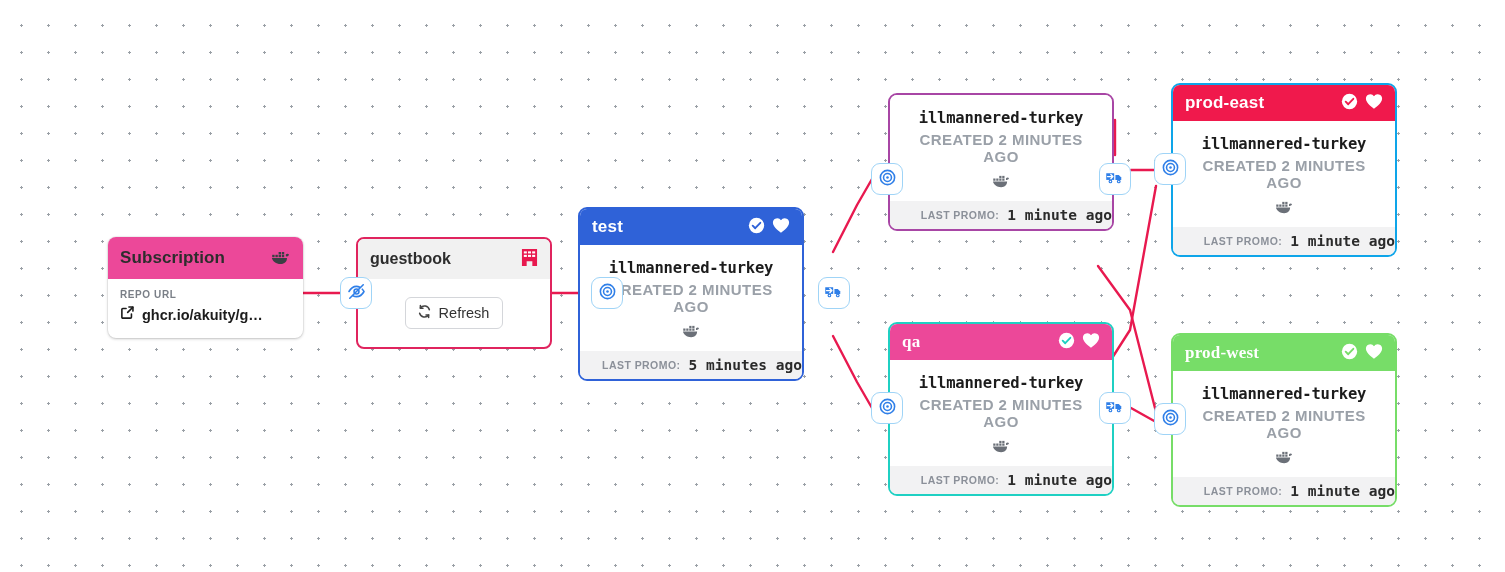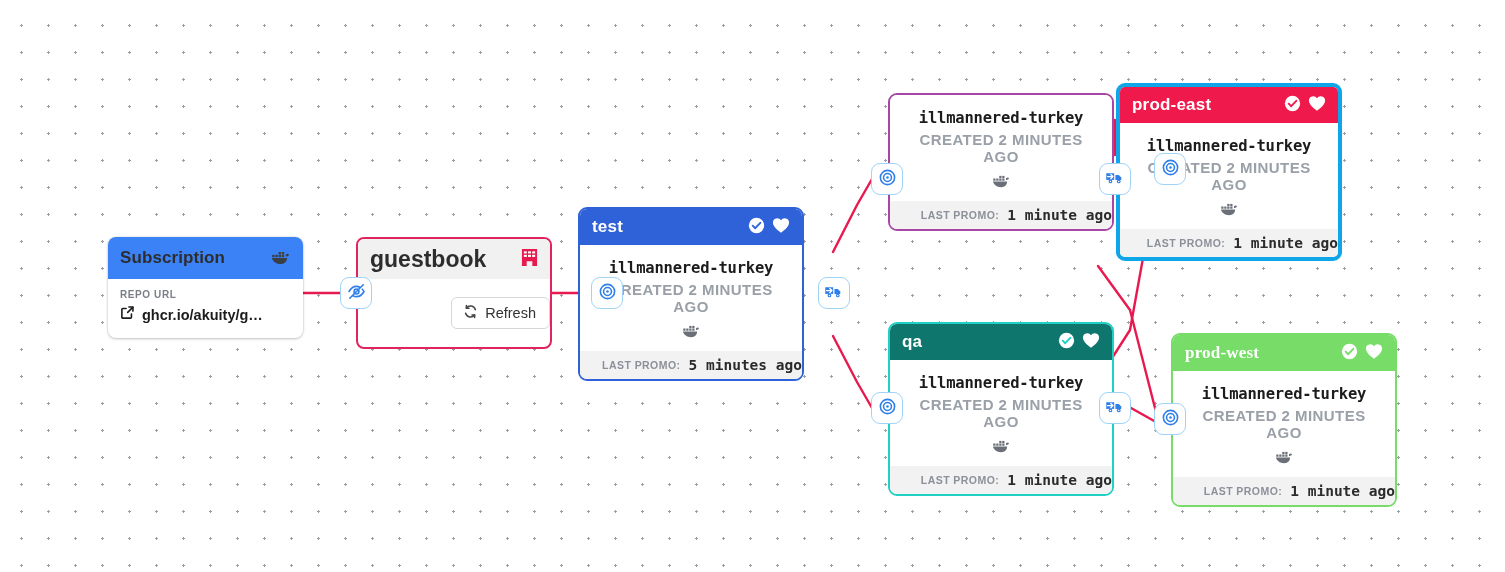--- a/index.html
+++ b/index.html
@@ -33,21 +33,21 @@
   .sub-card {
     position: absolute;
     left: 108px; top: 237px;
     width: 195px;
     background: #ffffff;
     border-radius: 8px;
     box-shadow: 0 1px 3px rgba(0,0,0,.22), 0 0 0 1px rgba(0,0,0,.04);
     overflow: hidden;
   }
   .sub-head {
-    background: #3b82f6;
+    background: #ec4899;
     height: 42px;
     display: flex;
     align-items: center;
     justify-content: space-between;
     padding: 0 12px;
   }
   .sub-title {
     font-size: 17px;
     font-weight: bold;
     color: #2d2d2d;
@@ -89,29 +89,29 @@
   }
   .wh-head {
     background: #f1f1f1;
     height: 40px;
     display: flex;
     align-items: center;
     justify-content: space-between;
     padding: 0 12px;
   }
   .wh-title {
-    font-size: 23px;
+    font-size: 16px;
     font-weight: bold;
     color: #2d2d2d;
   }
   .wh-body {
     height: 68px;
     display: flex;
     align-items: center;
-    justify-content: flex-end;
+    justify-content: center;
   }
   .refresh-btn {
     display: inline-flex;
     align-items: center;
     gap: 7px;
     background: #ffffff;
     border: 1px solid #d4d6da;
     border-radius: 6px;
     padding: 6px 13px 6px 11px;
     font-size: 14.5px;
@@ -425,21 +425,21 @@
           <circle cx="16.5" cy="17.3" r="2.2"></circle>
         <g fill="#ffffff">
             <circle cx="6.5" cy="17.3" r="0.9"></circle>
             <circle cx="16.5" cy="17.3" r="0.9"></circle>
           </g>
         <path d="M3 11.5h6M7 9l2.5 2.5L7 14" stroke="#ffffff" stroke-width="1.6" fill="none" stroke-linecap="round" stroke-linejoin="round"></path>
       </svg>
     </span>
   </div>
 
-  <div class="stage" style="left:1116px; top:83px; border:4px solid #0ea5e9;">
+  <div class="stage" style="left:1171px; top:83px; border:2px solid #0ea5e9;">
     <div class="stage-head" style="background:#f0194c;">
       <span class="stage-name">prod-east</span>
       <span class="stage-head-icons">
         <span>
           <svg width="17" height="17" viewBox="0 0 20 20">
               <circle cx="10" cy="10" r="9" fill="#ffffff"></circle>
               <path d="M5.5 10.2l3 3 6-6.4" fill="none" stroke="#f0194c" stroke-width="2.2" stroke-linecap="round" stroke-linejoin="round"></path>
             </svg>
         </span>
         <span>
@@ -476,21 +476,21 @@
     <span>
       <svg width="19" height="19" viewBox="0 0 24 24" fill="none" stroke="#2f7fe8" stroke-width="2">
           <circle cx="12" cy="12" r="9"></circle>
           <circle cx="12" cy="12" r="5"></circle>
           <circle cx="12" cy="12" r="1.6" fill="#2f7fe8" stroke="none"></circle>
         </svg>
     </span>
   </div>
 
   <div class="stage" style="left:888px; top:322px; border:2px solid #1fd0c3;">
-    <div class="stage-head" style="background:#0f766e;">
+    <div class="stage-head" style="background:#ec4899;font-family:Liberation Serif, serif;">
       <span class="stage-name">qa</span>
       <span class="stage-head-icons">
         <span>
           <svg width="17" height="17" viewBox="0 0 20 20">
               <circle cx="10" cy="10" r="9" fill="#ffffff"></circle>
               <path d="M5.5 10.2l3 3 6-6.4" fill="none" stroke="#1fd0c3" stroke-width="2.2" stroke-linecap="round" stroke-linejoin="round"></path>
             </svg>
         </span>
         <span>
           <svg width="18" height="17" viewBox="0 0 20 18" fill="#ffffff">

